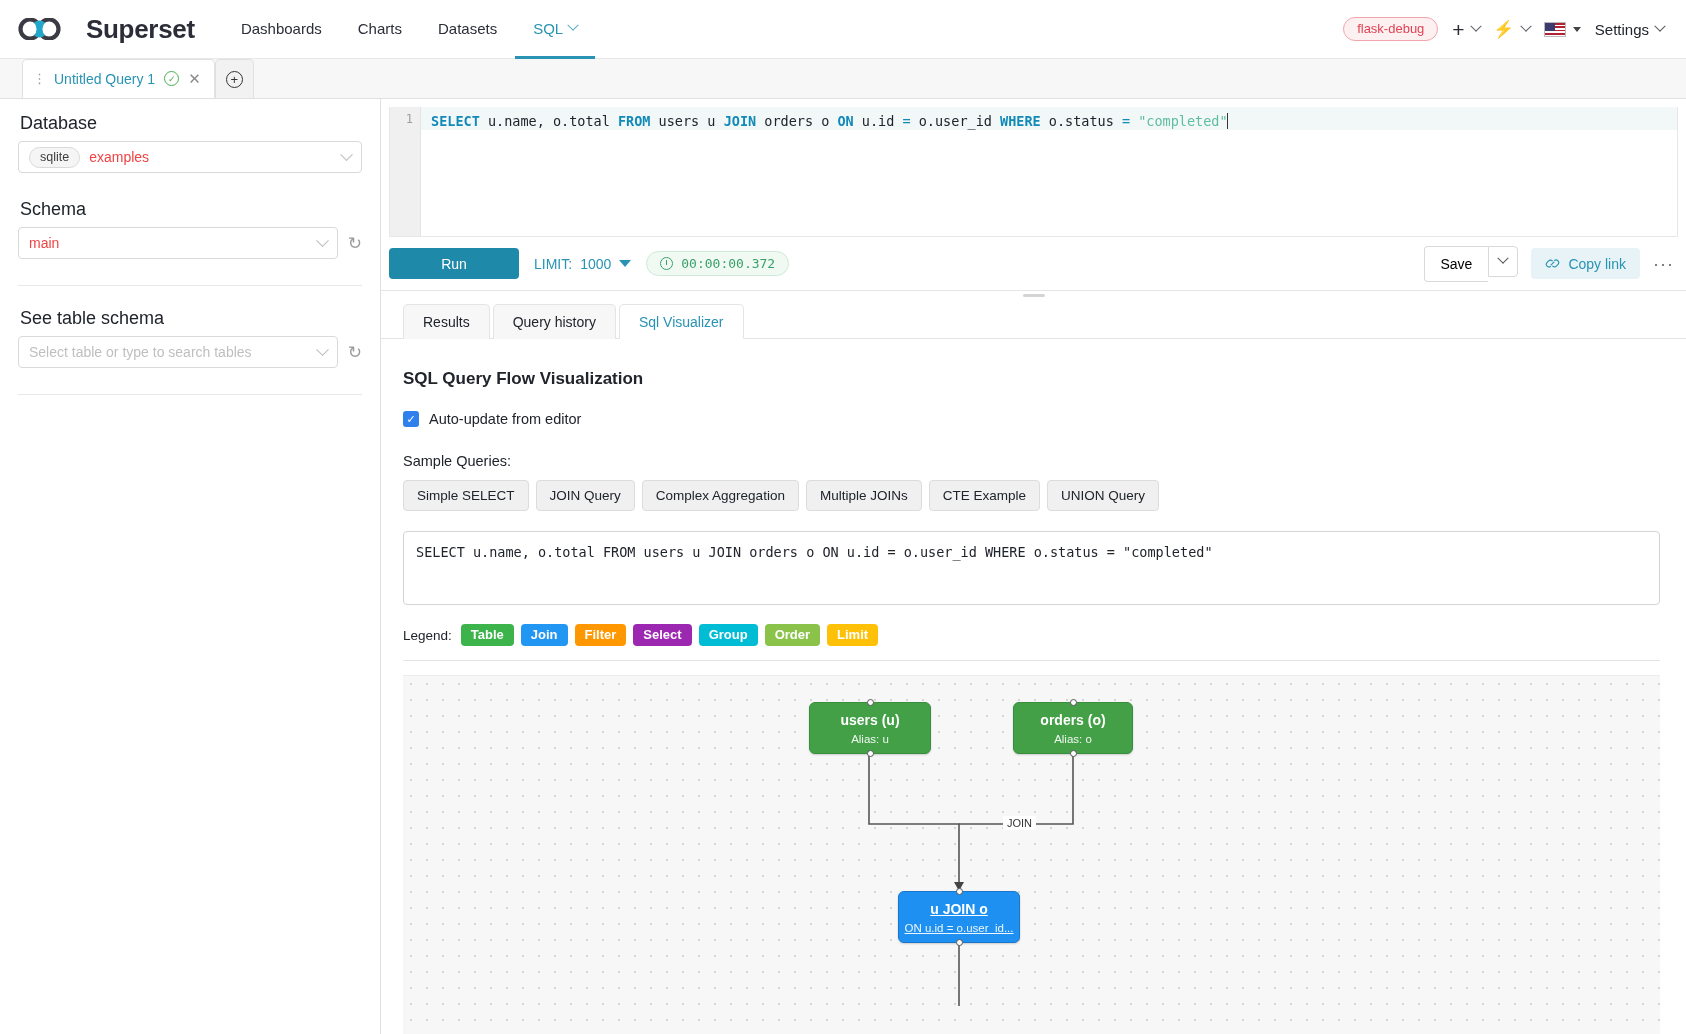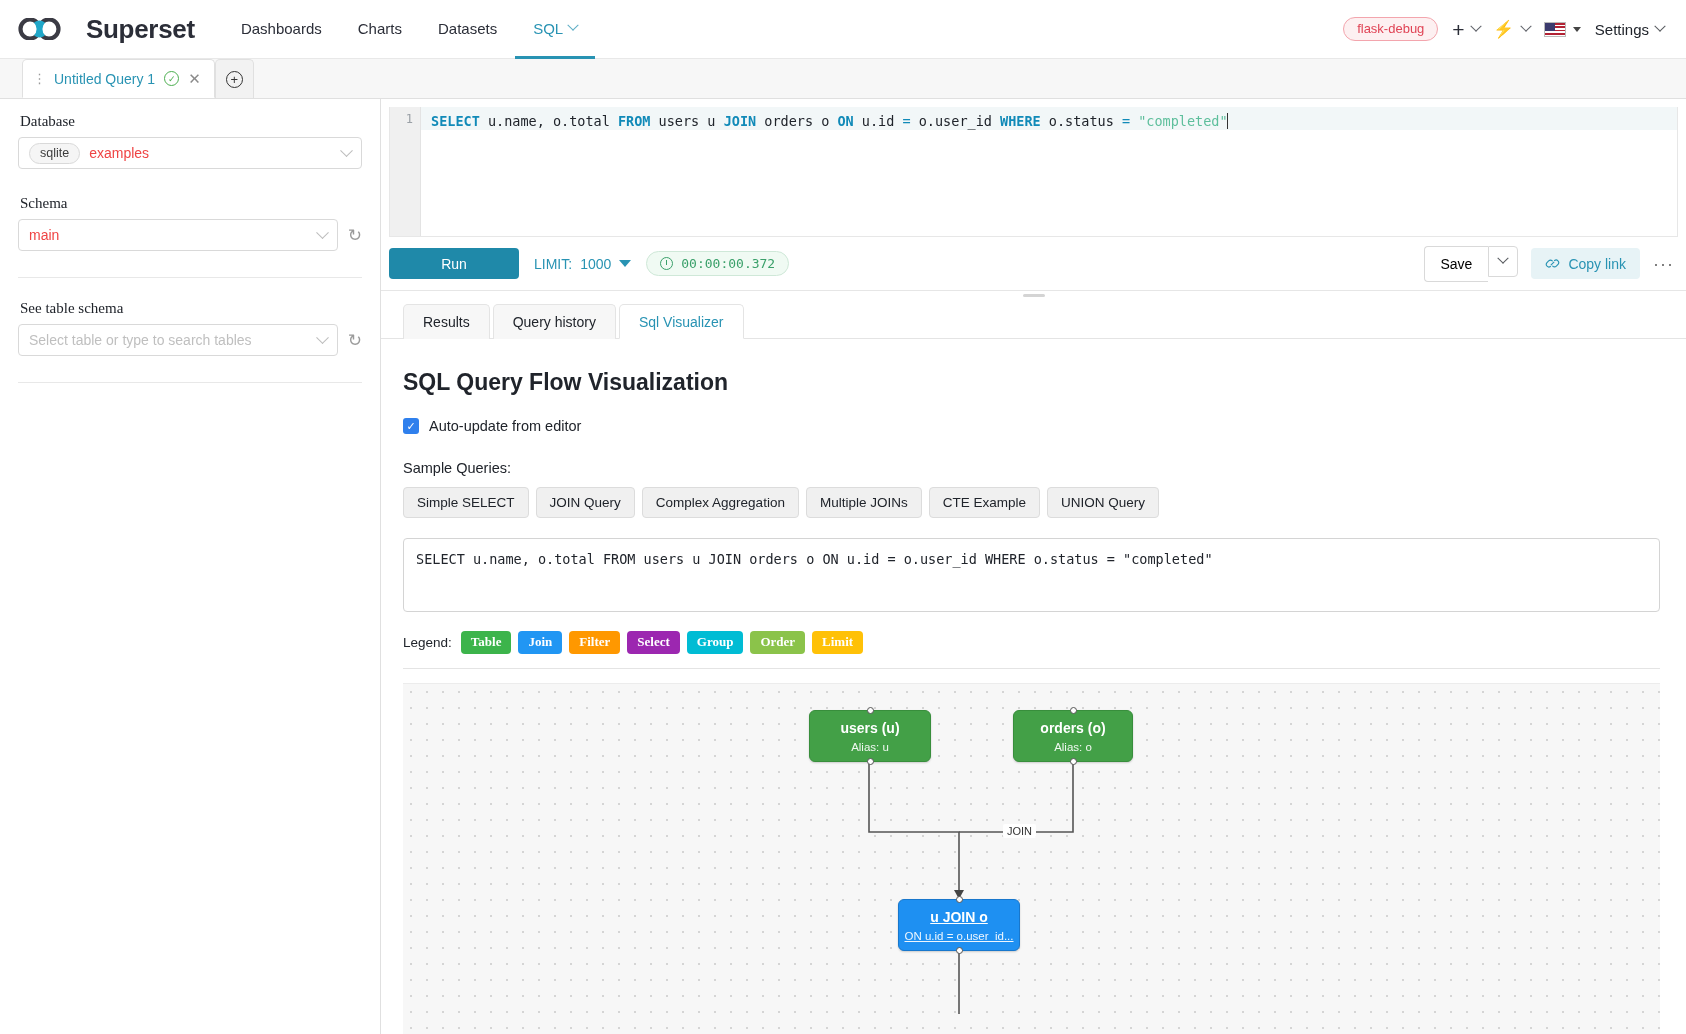--- a/index.html
+++ b/index.html
@@ -99,21 +99,21 @@
     width:17px;height:17px;border-radius:50%;border:1.4px solid #333;
     display:flex;align-items:center;justify-content:center;font-size:13px;line-height:1;color:#333;
   }
 
   
   .body-wrap { display:flex; height: calc(1034px - 59px - 40px); }
   .left-panel {
     width: 381px; flex: 0 0 381px; border-right:1px solid #e0e0e0;
     padding: 14px 18px 0 18px; background:#fff;
   }
-  .fld-label { font-size:15px; color:#20242b; margin: 0 0 7px 2px; font-family: Liberation Serif, serif; }
+  .fld-label { font-size:18px; color:#20242b; margin: 0 0 7px 2px; }
   .sel {
     height: 32px; border:1px solid #d9d9d9; border-radius:4px; background:#fff;
     display:flex; align-items:center; padding: 0 10px; gap:9px; cursor:pointer;
     font-size:14px;
   }
   .sel .val { color:#ef4444; }
   .sel .ph { color:#bfbfbf; }
   .sel-chev {
     margin-left:auto; width:9px;height:9px;
     border-right:1.5px solid #bdbdbd;border-bottom:1.5px solid #bdbdbd;
@@ -206,21 +206,21 @@
   .res-tabs { display:flex; gap:3px; padding: 4px 0 0 22px; border-bottom:1px solid #e4e4e4; }
   .rtab {
     padding: 9px 19px 8px; font-size:14px; color:#20242b; cursor:pointer;
     background:#f7f7f7; border:1px solid #e4e4e4; border-bottom:none;
     border-radius:5px 5px 0 0; margin-bottom:-1px;
   }
   .rtab.active { background:#fff; color:#2893b3; border-bottom:1px solid #fff; }
 
   
   .viz { padding: 30px 26px 0 22px; overflow:hidden; flex:1; }
-  .viz-title { font-size: 23px; font-weight:bold; margin: 0 0 22px 0; }
+  .viz-title { font-size: 17px; font-weight:bold; margin: 0 0 22px 0; }
   .chk-row { display:flex; align-items:center; gap:10px; margin-bottom: 26px; }
   .chkbox {
     width:16px;height:16px;border-radius:3px;background:#2f80ed;
     display:flex;align-items:center;justify-content:center;cursor:pointer;
   }
   .chkbox span { color:#fff; font-size:11px; line-height:1; }
   .chk-lbl { font-size:14.5px; }
   .samp-lbl { font-size:14.5px; margin-bottom: 11px; }
   .samp-row { display:flex; gap:7px; margin-bottom: 20px; flex-wrap:wrap; }
   .samp-btn {
@@ -229,21 +229,21 @@
     font-family:"Liberation Sans", sans-serif; color:#20242b;
   }
   .sql-ta {
     width: 100%; height: 74px; border:1px solid #d4d4d4; border-radius:4px;
     padding: 10px 12px; font-family:"DejaVu Sans Mono", monospace; font-size:13.5px;
     color:#20242b; resize:none; outline:none; line-height:1.5; background:#fff;
   }
   .legend { display:flex; align-items:center; gap:7px; margin: 16px 0 14px; }
   .legend-lbl { font-size:13.5px; color:#20242b; margin-right:2px; }
   .lg {
-    color:#fff; font-size:13px; border-radius:4px; padding: 3px 10px 4px; font-weight:bold;font-family:Liberation Serif, serif;
+    color:#fff; font-size:13px; border-radius:4px; padding: 3px 10px 4px; font-weight:bold;
   }
   .hr2 { height:1px; background:#e4e4e4; margin-bottom: 0; }
   .canvas {
     position:relative; height: 360px; margin-top: 14px;
     background-color:#f7f7f7;
     background-image: radial-gradient(#d5d5d5 1px, transparent 1px);
     background-size: 16px 16px;
     border-top:1px solid #ececec;
     overflow:hidden;
   }

